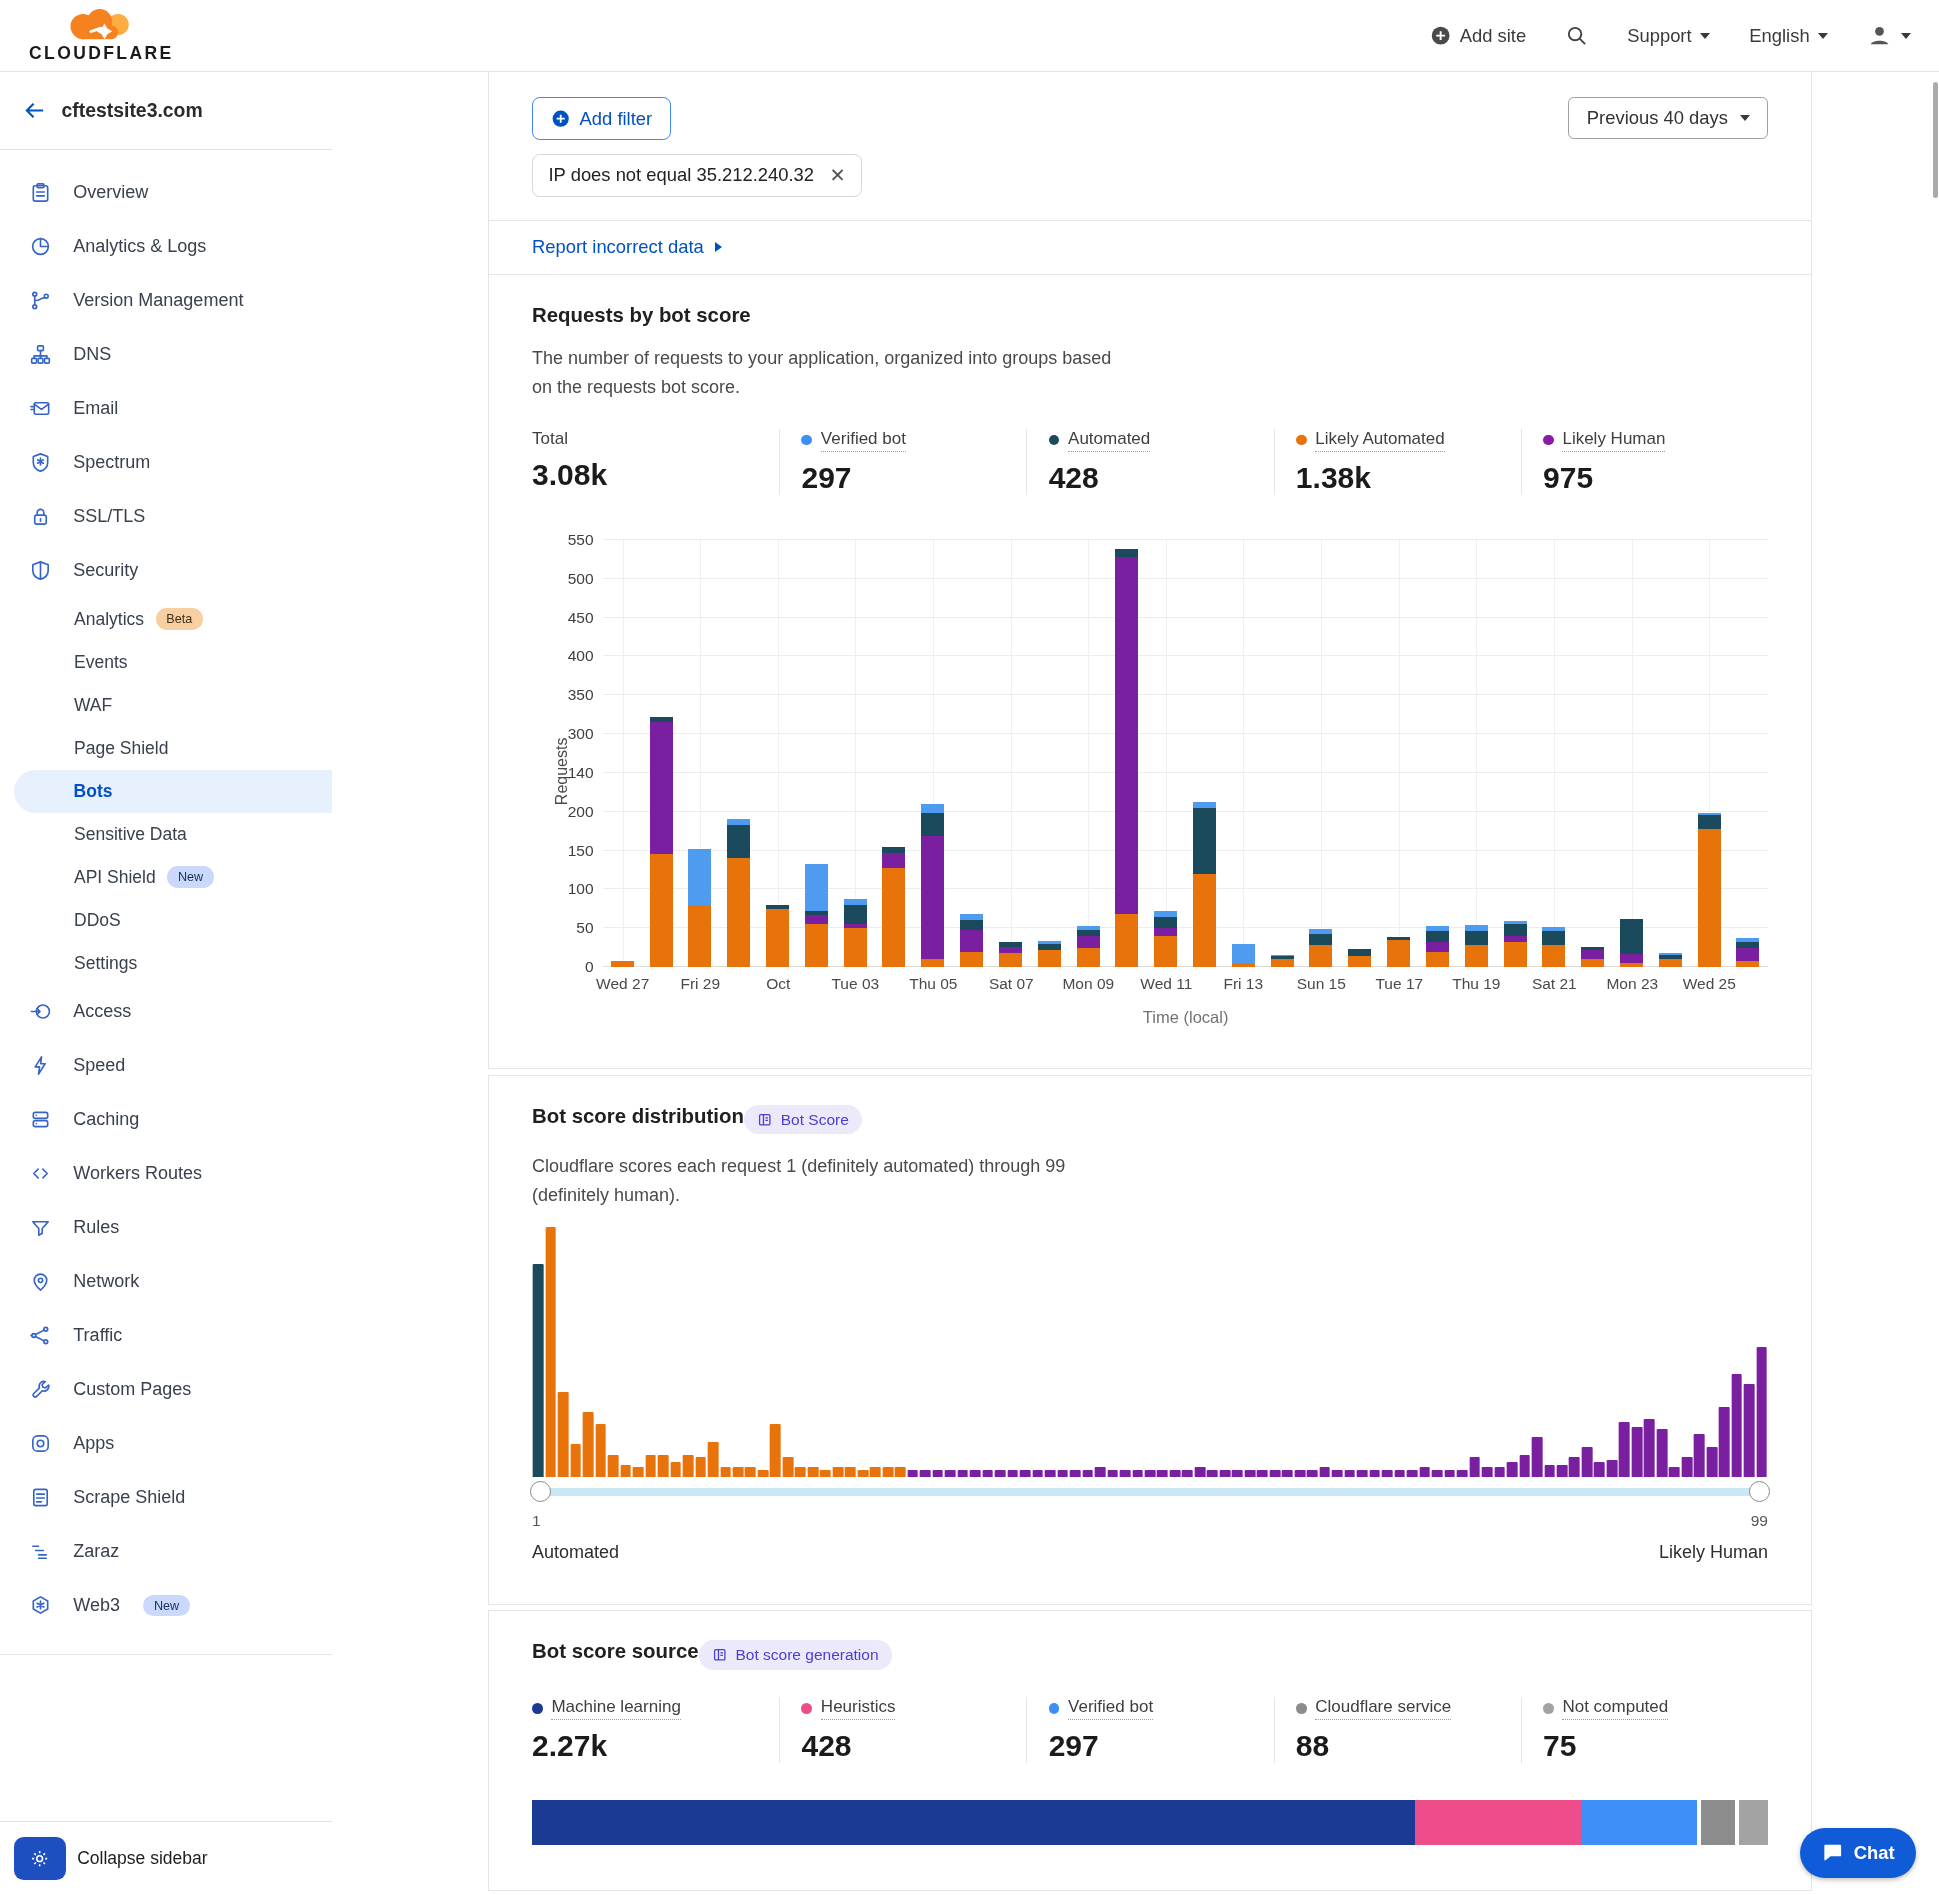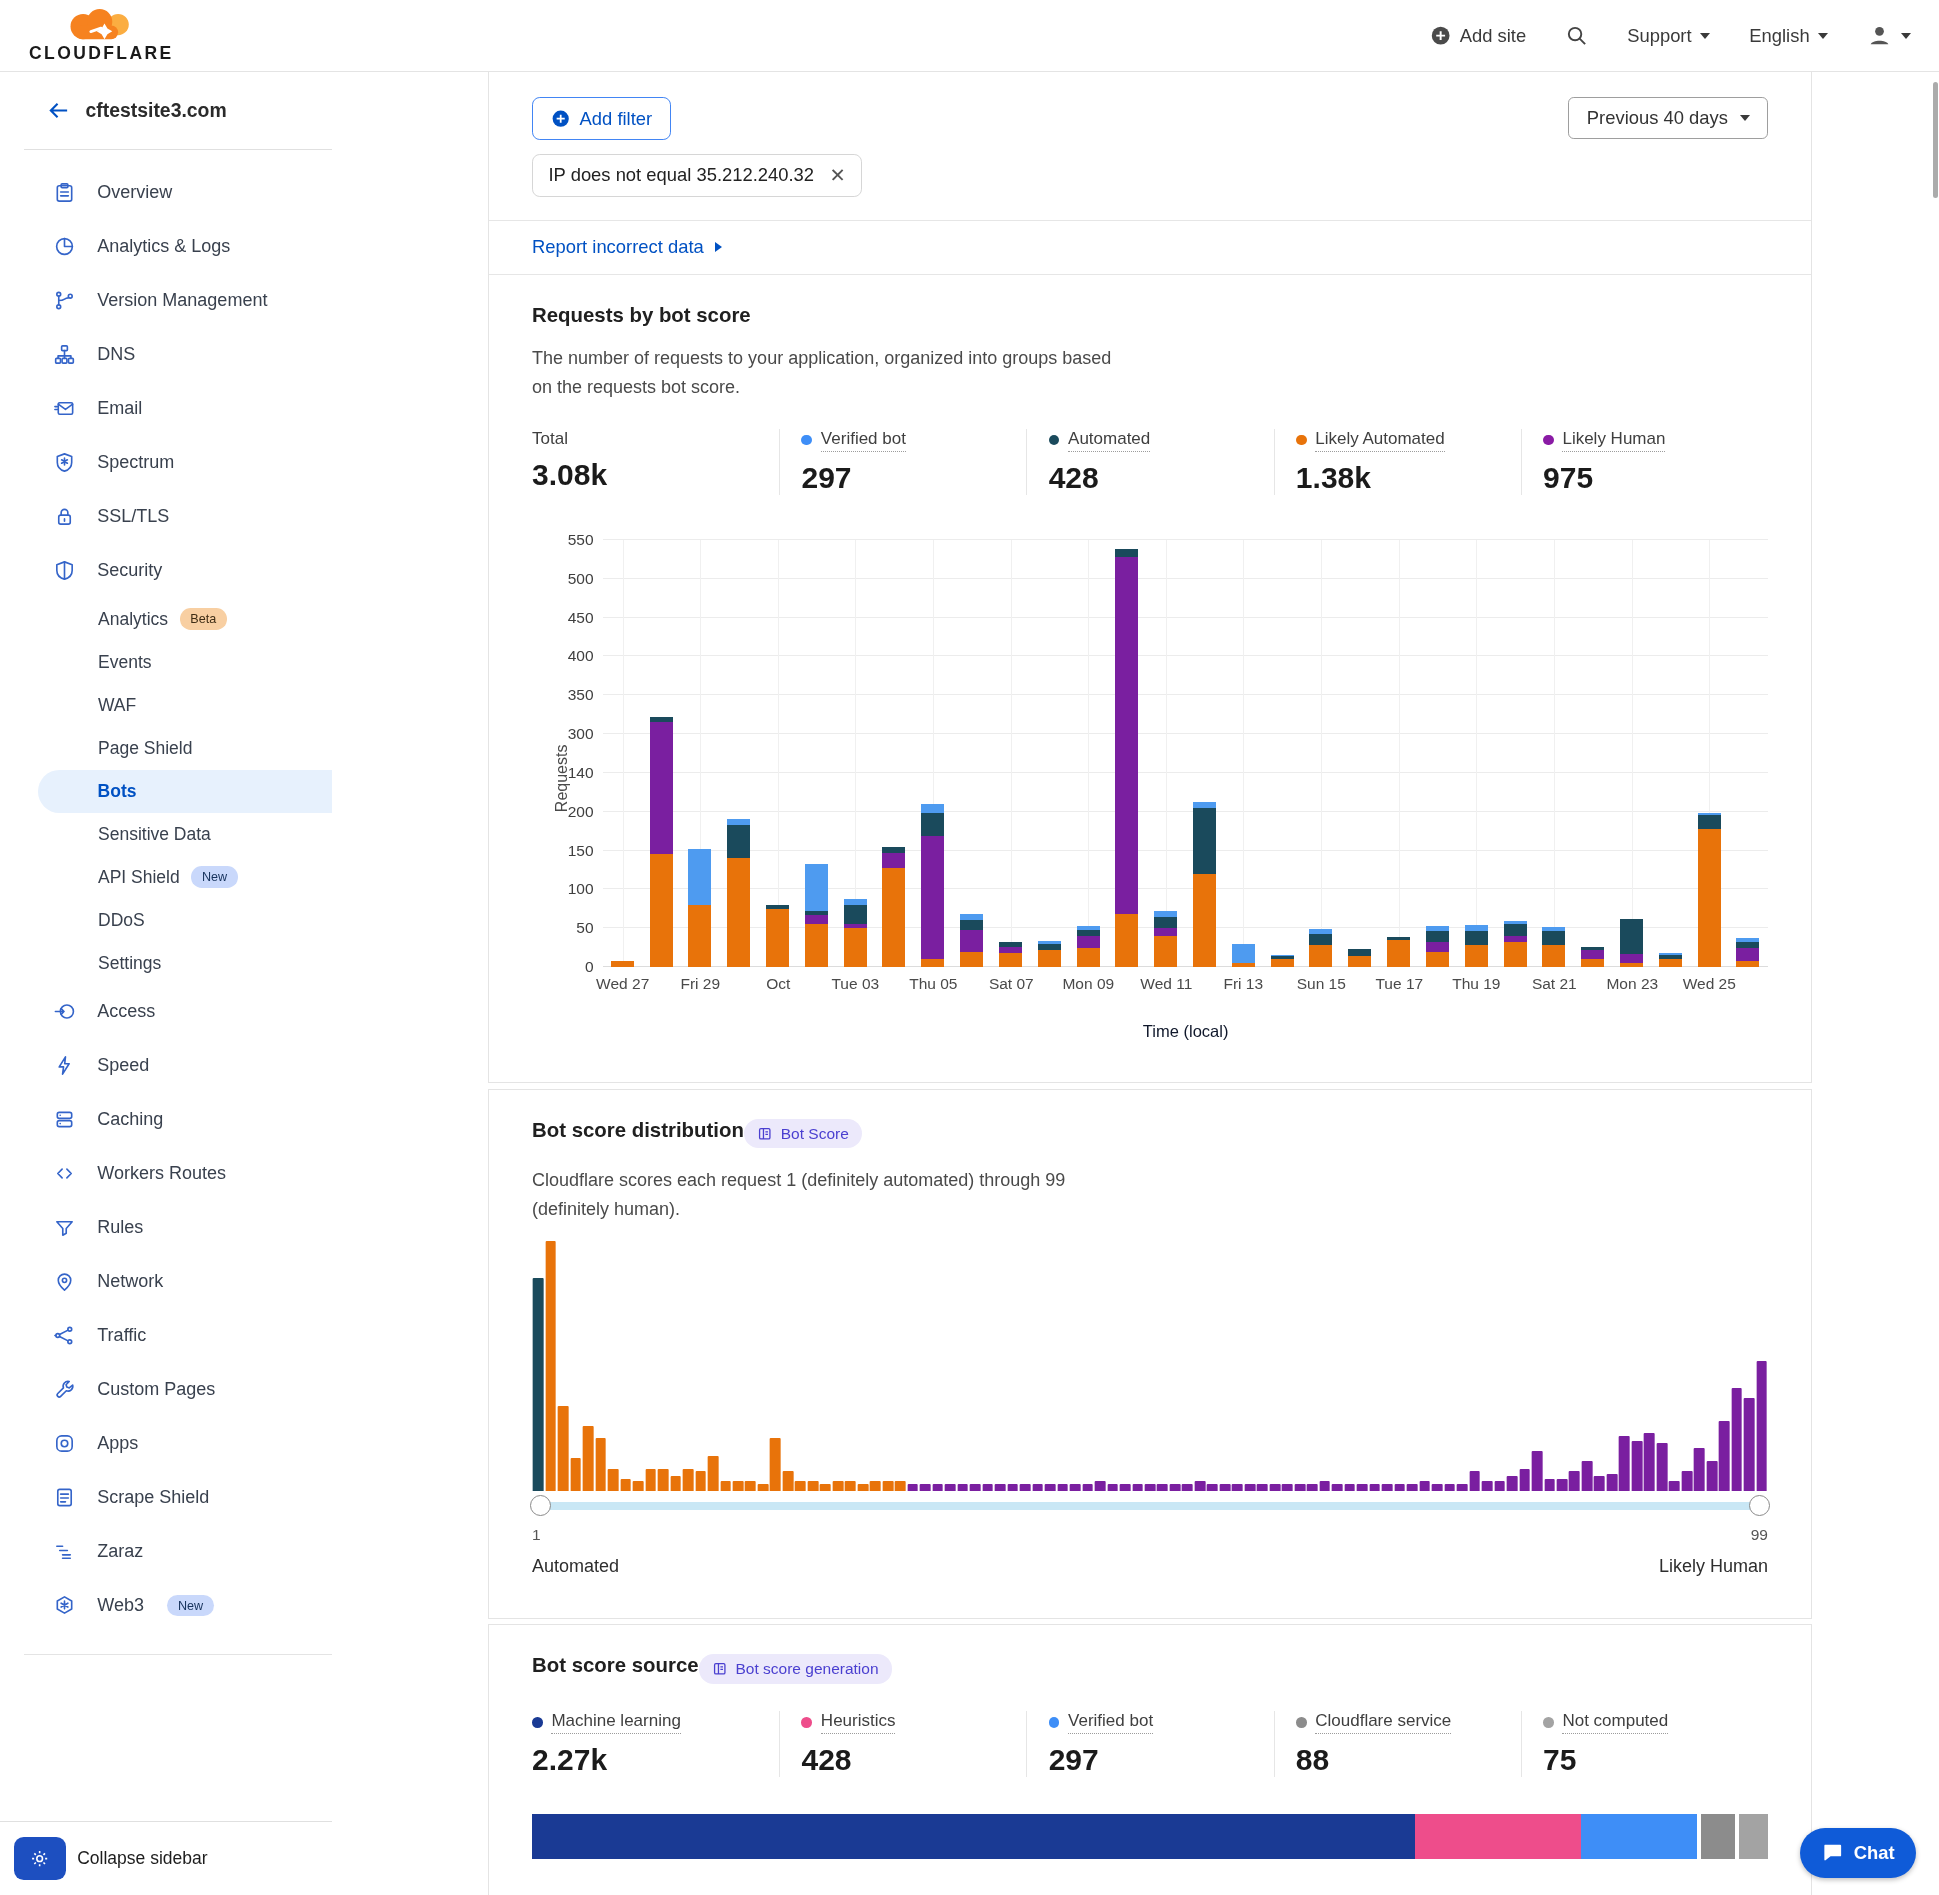--- a/index.html
+++ b/index.html
@@ -12,21 +12,21 @@
   .brand{display:flex;flex-direction:column;align-items:flex-start;line-height:1;}
   .brand .cloud{margin-left:25px;height:35px;}
   .brand .word{font-size:17.5px;font-weight:bold;letter-spacing:2.4px;color:#1a1a1a;margin-top:1px;}
   .hdr-right{display:flex;align-items:center;gap:39px;font-size:18.4px;color:#3a3a3a;}
   .hdr-item{display:flex;align-items:center;gap:8.7px;cursor:pointer;}
   .caret-down{width:0;height:0;border:5.3px solid transparent;border-top:6.8px solid #3a3a3a;margin-top:5.8px;}
   .caret-up{width:0;height:0;border:5.3px solid transparent;border-bottom:6.8px solid #8a8a8a;margin-bottom:4.9px;}
   .caret-right{width:0;height:0;border:5.3px solid transparent;border-left:6.8px solid #555;margin-left:3.9px;}
   
   .sidebar{position:absolute;left:0;top:72px;width:391px;bottom:0;background:#fff;
-    border-right:1px solid #e0e0e0;padding-left:24px;}
+    border-right:1px solid #e0e0e0;}
   .zone-row{height:78px;display:flex;align-items:center;padding:0 21.3px 0 23px;
     border-bottom:1px solid #e0e0e0;}
   .zone-name{font-size:19.4px;font-weight:bold;color:#2b2b2b;margin-left:15.5px;flex:1;}
   .nav{padding-top:15.5px;}
   .nav-item{height:54px;display:flex;align-items:center;padding:0 25px 0 29px;cursor:pointer;
     font-size:18px;color:#39414e;}
   .nav-item .ico{width:23px;height:23px;color:#3464c9;margin-right:21.3px;flex:none;display:flex;}
   .nav-item .lbl{flex:1;display:flex;align-items:center;gap:11.6px;}
   .sub-item{height:43px;display:flex;align-items:center;padding:0 25px 0 74px;font-size:17.5px;
     color:#39414e;cursor:pointer;}
@@ -82,21 +82,21 @@
   .yticks{width:50px;position:relative;height:427px;}
   .ytick{position:absolute;right:9.7px;font-size:15.5px;color:#404040;transform:translateY(50%);}
   .plot{flex:1;position:relative;height:427px;}
   .hgrid{position:absolute;left:0;right:0;height:1px;background:#ececec;}
   .vgrid{position:absolute;top:0;bottom:0;width:1px;background:#f0f0f0;}
   .baseline{position:absolute;left:0;right:0;bottom:0;height:1px;background:#dcdcdc;}
   .bar{position:absolute;bottom:0;width:23px;display:flex;flex-direction:column-reverse;}
   .seg{width:100%;}
   .xlabels{position:relative;height:27px;margin-top:7.8px;}
   .xlabels span{position:absolute;transform:translateX(-50%);font-size:15.5px;color:#4a4a4a;white-space:nowrap;}
-  .xaxis-title{text-align:center;font-size:16.5px;color:#0f172a;margin-top:20px;}
+  .xaxis-title{text-align:center;font-size:16.5px;color:#737373;margin-top:6px;}
   
   .hist{position:relative;height:250px;margin-top:17.5px;}
   .hist .hbar{position:absolute;bottom:0;width:10.7px;transform:translateX(-50%);border-radius:1px 1px 0 0;}
   .slider{position:relative;height:21.3px;margin-top:3.9px;}
   .slider .track{position:absolute;left:0;right:0;top:6.8px;height:8.7px;background:#c9e7f5;border-radius:4.9px;}
   .handle{position:absolute;top:0;width:21.3px;height:21.3px;background:#fff;border:1.9px solid #8a8a8a;
     border-radius:50%;cursor:pointer;}
   .slider-nums{display:flex;justify-content:space-between;font-size:15.5px;color:#555;margin-top:9.7px;}
   .slider-words{display:flex;justify-content:space-between;font-size:18px;color:#2e2e2e;margin-top:11.6px;}
   

